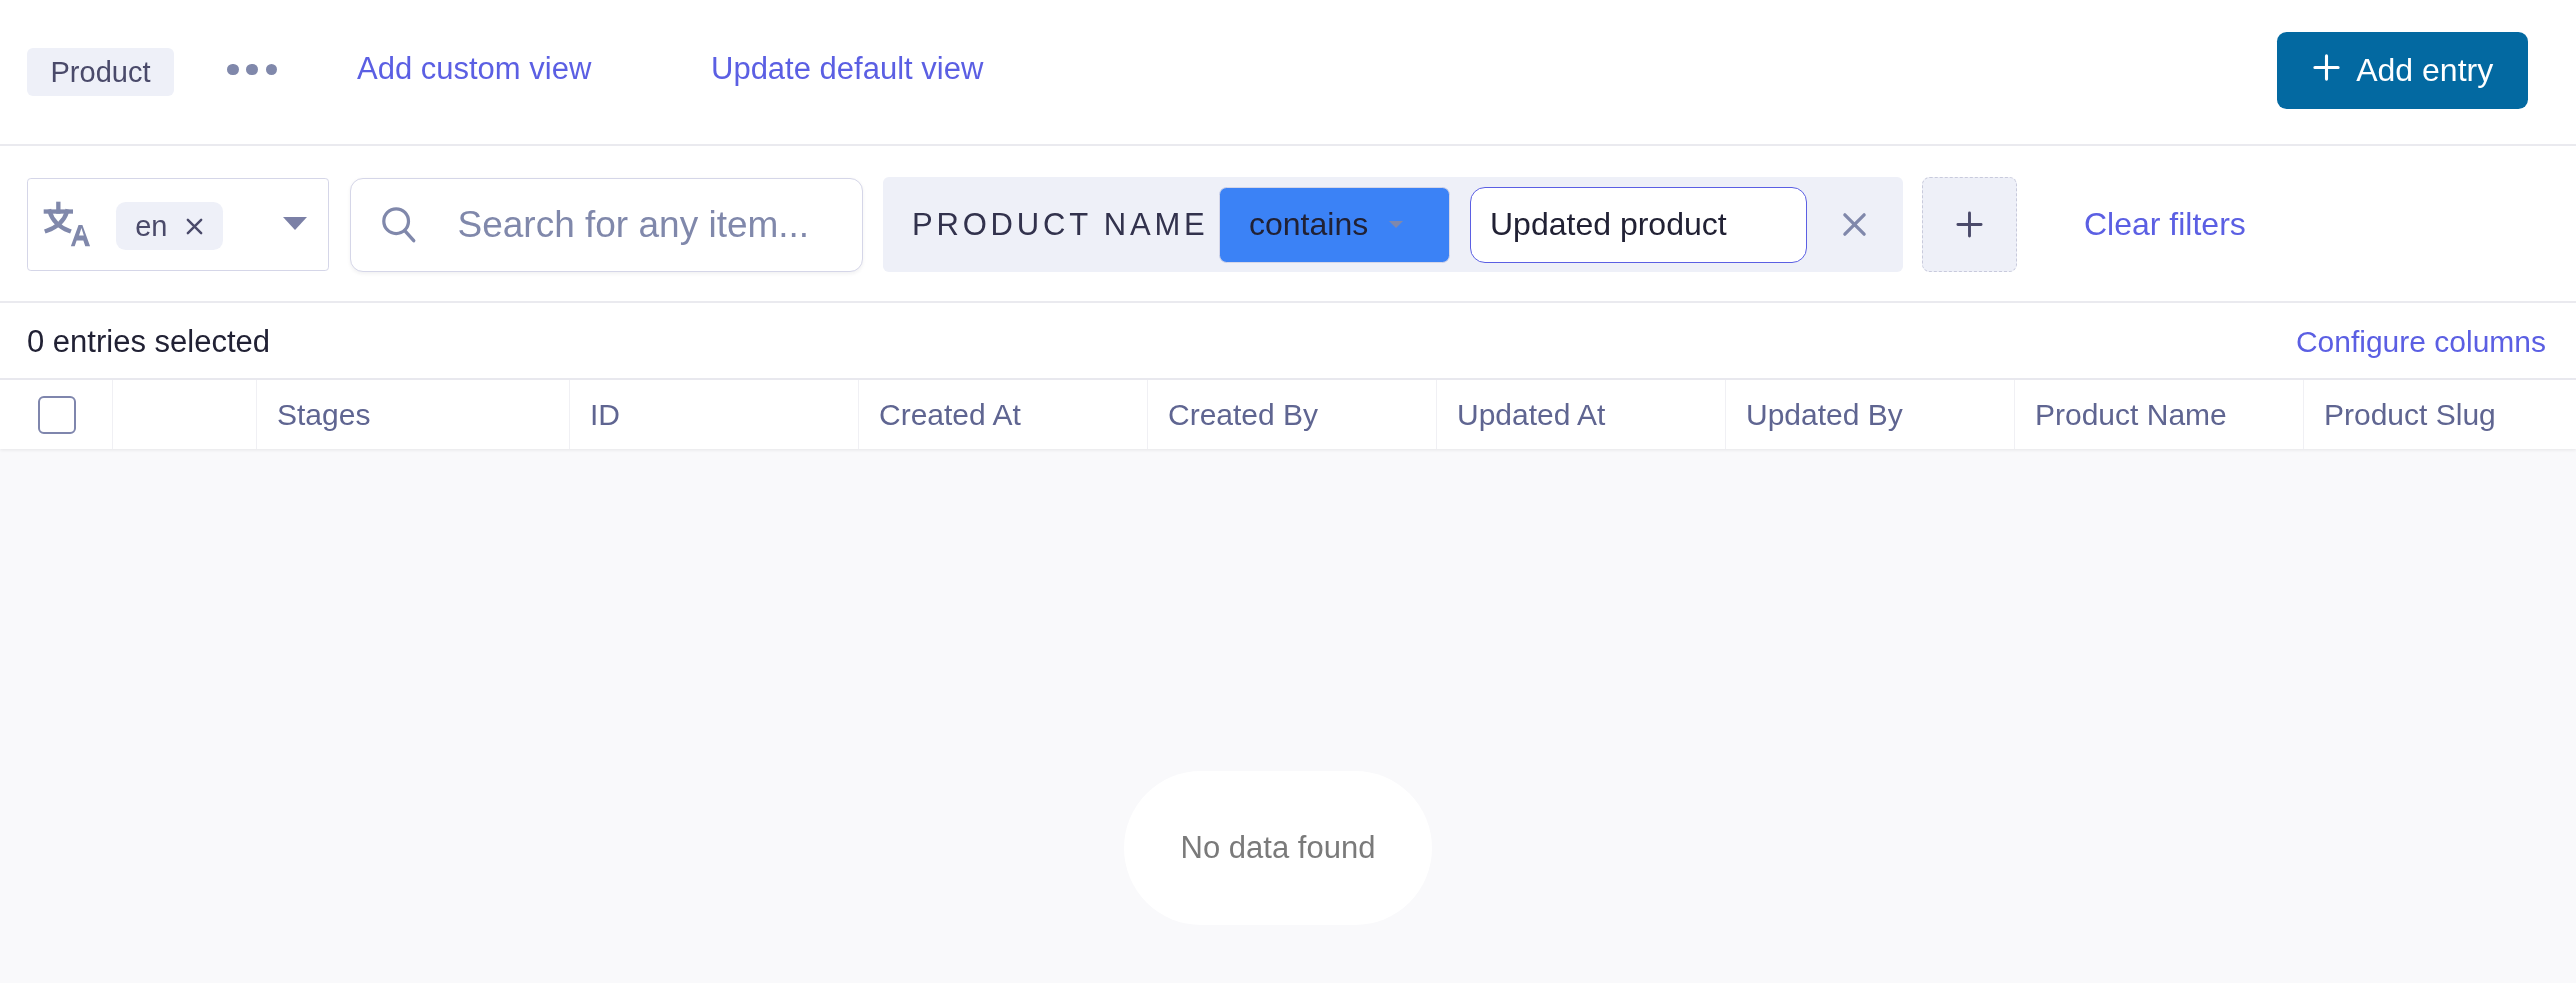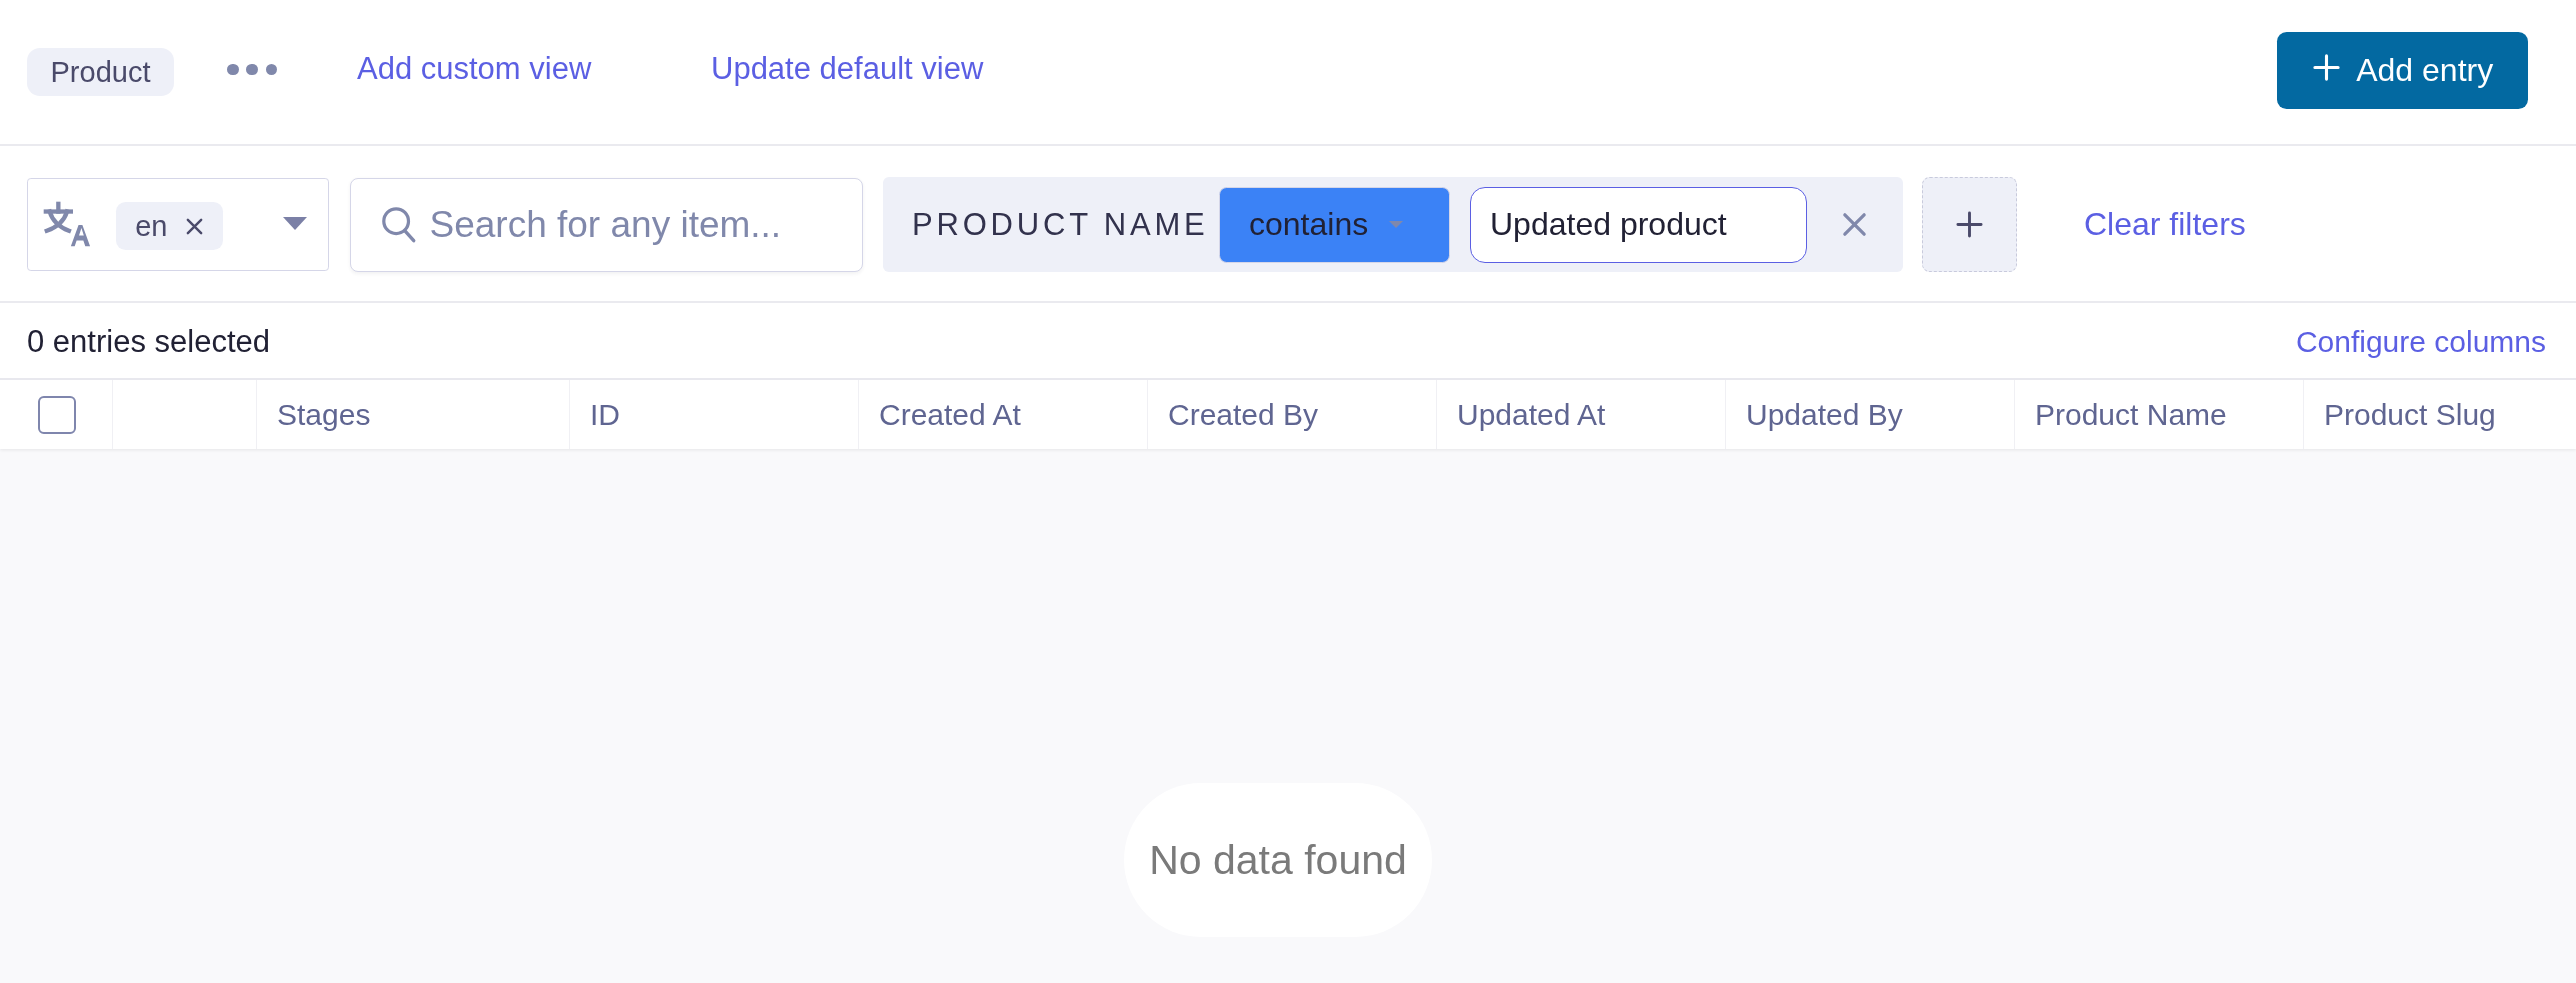--- a/index.html
+++ b/index.html
@@ -1,36 +1,36 @@
 <!DOCTYPE html>
 <html><head>
 <meta charset="utf-8">
 <style>
   * { box-sizing: border-box; margin: 0; padding: 0; }
   html, body { width: 2576px; height: 983px; overflow: hidden; background: #ffffff; }
   body { font-family: "Liberation Sans", "DejaVu Sans", sans-serif; color: #32324d; position: relative; }
 
   
   .topbar { position: absolute; left: 0; top: 0; width: 2576px; height: 146px; border-bottom: 2.9px solid #eaeaef; background: #fff; }
-  .view-pill { position: absolute; left: 27px; top: 48px; width: 147px; height: 48px; background: #f0f0ff; background: #eef0f8; border-radius: 13px; font-size: 29px; color: #4a4a6a; display: flex; align-items: center; justify-content: center; }
+  .view-pill { position: absolute; left: 27px; top: 48px; width: 147px; height: 48px; background: #f0f0ff; background: #eef0f8; border-radius: 6px; font-size: 29px; color: #4a4a6a; display: flex; align-items: center; justify-content: center; }
   .dots { position: absolute; left: 227px; top: 56px; width: 50px; height: 27px; display: flex; align-items: center; justify-content: space-between; cursor: pointer; }
   .dots span { width: 11.5px; height: 11.5px; border-radius: 50%; background: #8e8ea9; background: #8088ab; display: block; }
   .toplink { position: absolute; top: 46px; font-size: 31px; color: #5b5fe3; cursor: pointer; white-space: nowrap; line-height: 46px; }
   .add-entry { position: absolute; left: 2277px; top: 32px; width: 251px; height: 77px; background: #0369a1; border-radius: 9.6px; color: #fff; font-size: 32px; display: flex; align-items: center; justify-content: center; gap: 15.4px; cursor: pointer; }
   .add-entry .plus { font-size: 38px; font-weight: 300; line-height: 1; margin-top: -3.8px; }
 
   
   .filterbar { position: absolute; left: 0; top: 149px; width: 2576px; height: 154px; border-bottom: 2.9px solid #eaeaef; background: #fff; }
   .lang-box { position: absolute; left: 27px; top: 29px; width: 302px; height: 93px; border: 1.9px solid #d5d6e8; border-radius: 3.8px; background: #fff; }
   .lang-icon { position: absolute; left: 13.5px; top: 21px; width: 50px; height: 50px; }
   .lang-chip { position: absolute; left: 88px; top: 23px; width: 107px; height: 48px; background: #eef0f8; border-radius: 9.6px; display: flex; align-items: center; justify-content: center; gap: 17.3px; font-size: 29px; color: #4a4a6a; }
   .lang-chip .x { font-size: 29px; color: #4a4a6a; cursor: pointer; }
   .lang-caret { position: absolute; right: 21px; top: 38px; width: 0; height: 0; border-left: 12.5px solid transparent; border-right: 12.5px solid transparent; border-top: 13.5px solid #7b80a6; cursor: pointer; }
 
-  .search-box { position: absolute; left: 350px; top: 29px; width: 513px; height: 94px; border: 1.9px solid #d5d6e8; border-radius: 8px; background: #fff; box-shadow: 0 1.9px 3.8px rgba(33,33,52,0.06); display: flex; align-items: center; padding-left: 29px; }
+  .search-box { position: absolute; left: 350px; top: 29px; width: 513px; height: 94px; border: 1.9px solid #d5d6e8; border-radius: 13px; background: #fff; box-shadow: 0 1.9px 3.8px rgba(33,33,52,0.06); display: flex; align-items: center; padding-left: 29px; gap: 28px; }
   .search-box svg { width: 38px; height: 40px; flex: none; }
   .search-box input { border: none; outline: none; font-family: "Liberation Sans", "DejaVu Sans", sans-serif; font-size: 37px; color: #32324d; margin-left: 11.5px; width: 423px; background: transparent; }
   .search-box input::placeholder { color: #8088ab; }
 
   .filter-panel { position: absolute; left: 883px; top: 28px; width: 1020px; height: 95px; background: #eef0f8; border-radius: 5.8px; }
   .filter-field { position: absolute; left: 29px; top: 0; height: 95px; line-height: 95px; font-size: 31px; letter-spacing: 3.8px; color: #32324d; white-space: nowrap; }
   .filter-op { position: absolute; left: 336px; top: 9.6px; width: 231px; height: 76px; background: #3b82f6; border: 1.9px solid #d5d6e8; border-radius: 7.7px; display: flex; align-items: center; padding-left: 29px; font-size: 32px; color: #212134; cursor: pointer; }
   .filter-op .caret { margin-left: 21px; width: 0; height: 0; border-left: 7.7px solid transparent; border-right: 7.7px solid transparent; border-top: 7.7px solid #8088ab; }
   .filter-value { position: absolute; left: 587px; top: 9.6px; width: 337px; height: 76px; background: #fff; border: 1.9px solid #5b5fe3; border-radius: 15px; font-family: "Liberation Sans", "DejaVu Sans", sans-serif; font-size: 32px; color: #212134; padding-left: 19px; outline: none; }
   .filter-remove { position: absolute; left: 952px; top: 27px; width: 38px; height: 40px; display: flex; align-items: center; justify-content: center; cursor: pointer; }
@@ -47,21 +47,21 @@
   .th { height: 100%; border-right: 1.9px solid #f0f0f4; display: flex; align-items: center; padding-left: 20px; font-size: 30px; color: #666687; color: #5f6591; white-space: nowrap; overflow: hidden; }
   .th:last-child { border-right: none; }
   .th.c0 { width: 113px; padding-left: 0; justify-content: center; }
   .th.c1 { width: 144px; }
   .th.c2 { width: 313px; }
   .th.c3, .th.c4, .th.c5, .th.c6, .th.c7, .th.c8 { width: 289px; }
   .th.c9 { flex: 1; }
   .checkbox { width: 38px; height: 38px; border: 2.9px solid #7f86ad; border-radius: 5.8px; background: #fff; cursor: pointer; margin-left: 1.9px; }
 
   .table-body { position: absolute; left: 0; top: 449px; width: 2576px; height: 534px; background: #f9f9fb; }
-  .empty-pill { position: absolute; left: 1124px; top: 334px; width: 308px; height: 154px; background: #fff; border-radius: 77px; display: flex; align-items: center; justify-content: center; font-size: 41px; color: #7a7a7a; }
+  .empty-pill { position: absolute; left: 1124px; top: 322px; width: 308px; height: 154px; background: #fff; border-radius: 77px; display: flex; align-items: center; justify-content: center; font-size: 31px; color: #7a7a7a; }
 </style>
 </head>
 <body>
 
 <div class="topbar">
   <div class="view-pill">
     <span>Product</span>
   </div>
   <div class="dots">
     <span></span>

